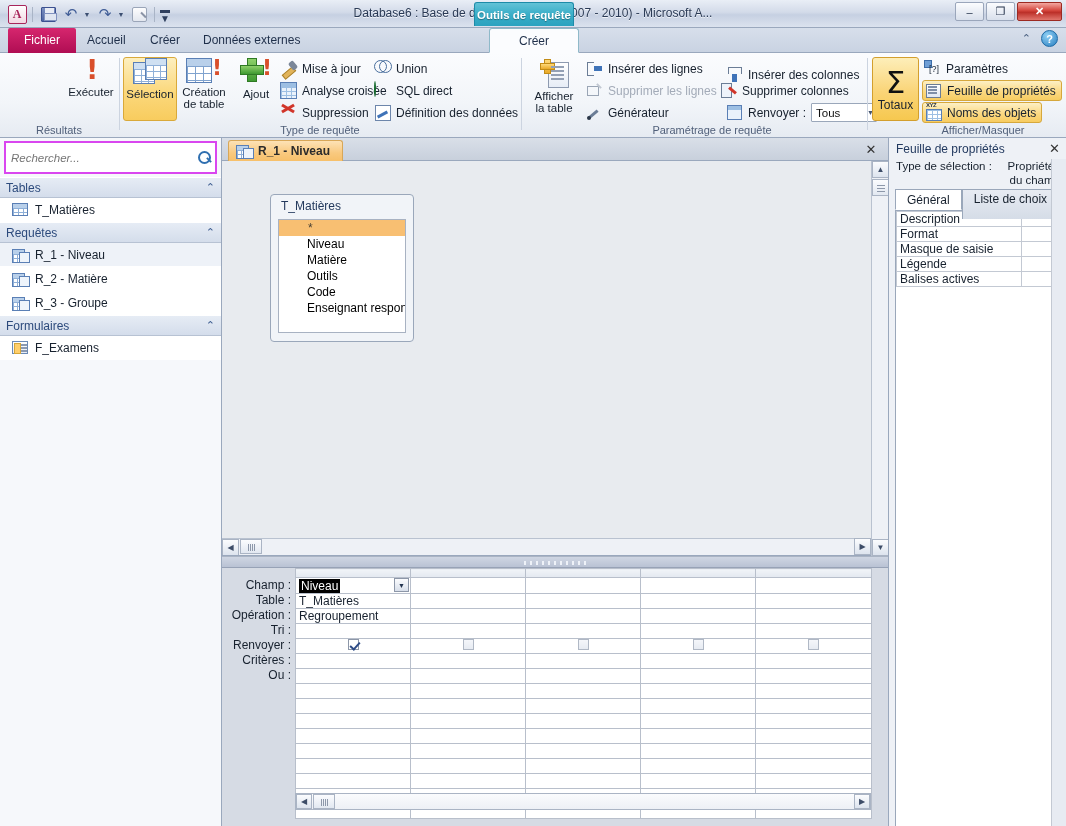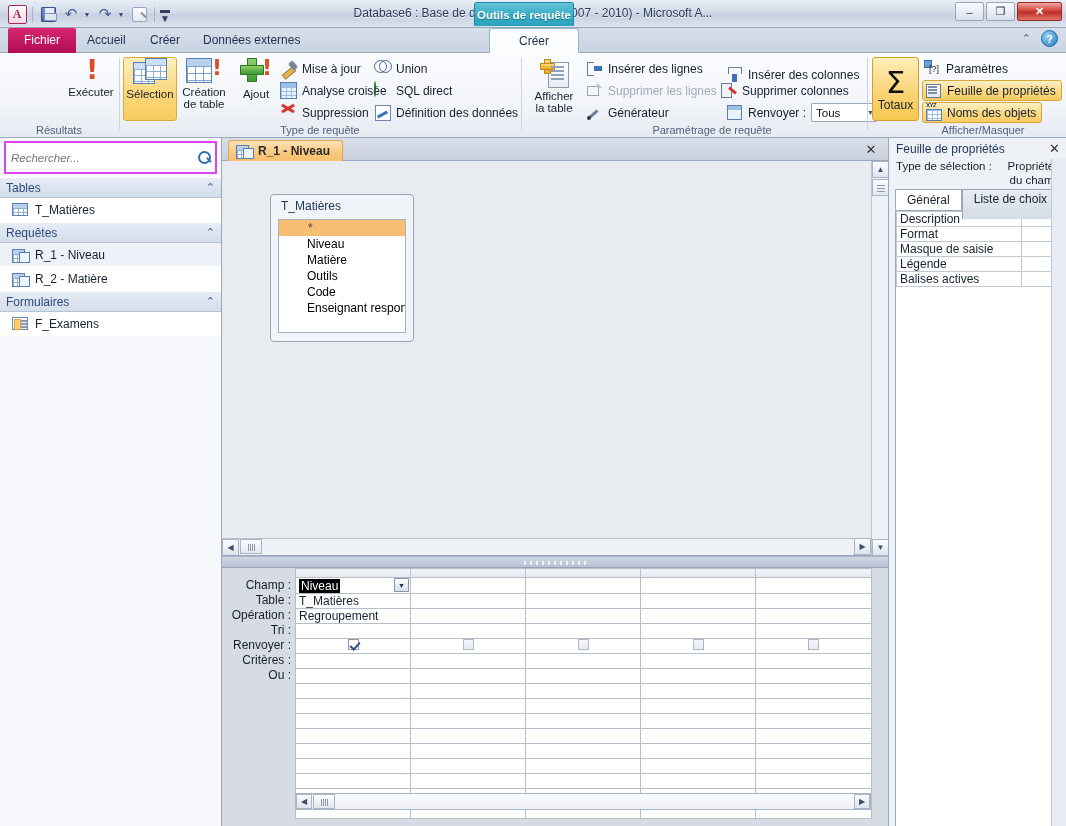--- a/index.html
+++ b/index.html
@@ -662,20 +662,24 @@
       <span class="gc">⌃</span>
     </div>
     <div class="nav-item sel">
       <span class="ni-ic ic-query-s"></span>
       <span>R_1 - Niveau</span>
     </div>
     <div class="nav-item">
       <span class="ni-ic ic-query-s"></span>
       <span>R_2 - Matière</span>
     </div>
+    <div class="nav-item">
+      <span class="ni-ic ic-query-s"></span>
+      <span>R_3 - Groupe</span>
+    </div>
 
     <div class="nav-group">
       <span class="gl">Formulaires</span>
       <span class="gc">⌃</span>
     </div>
     <div class="nav-item">
       <span class="ni-ic ic-form-s"></span>
       <span>F_Examens</span>
     </div>
   </div>

